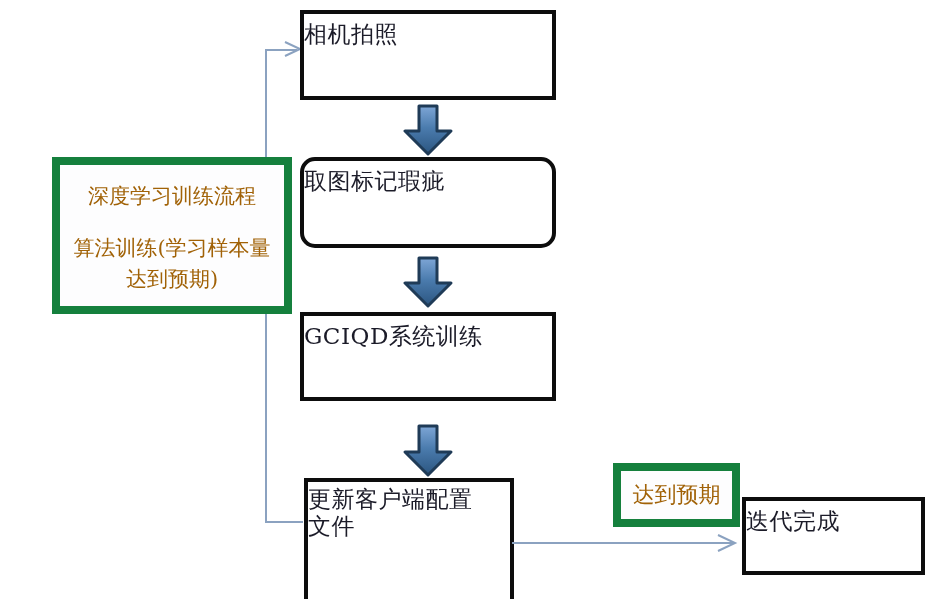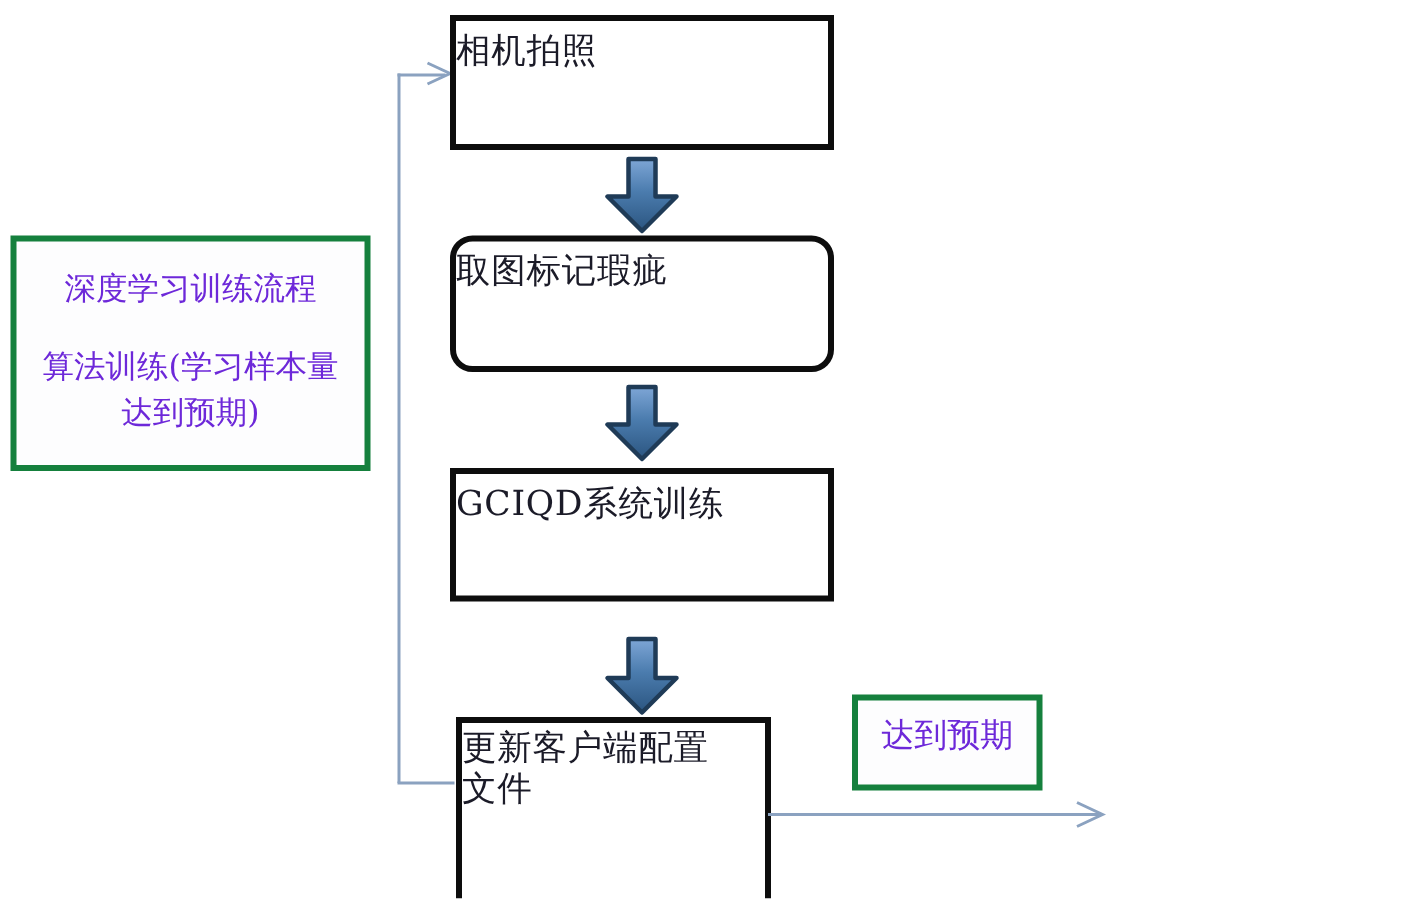--- a/index.html
+++ b/index.html
@@ -32,25 +32,26 @@
   .proc-box .label {
     display: block;
     width: 100%;
   }
 
   
   .thin-box {
     position: absolute;
     box-sizing: border-box;
     background: #fdfdfe;
-    border: 4px solid #15803d;
-    color: #6d28d9;
+    border: 8px solid #15803d;
+    color: #a16207;
     text-align: center;
     font-size: 22px;
     line-height: 1.5;
+    margin-left: 45px;
   }
   .note-box {
     padding-top: 16px;
     font-size: 21px;
     line-height: 1.45;
   }
   .note-box .line2 {
     display: block;
     margin-top: 22px;
   }
@@ -145,14 +146,17 @@
 
   <div class="thin-box cond-box" style="left:568px; top:463px; width:127px; height:64px;">
     <span class="label">达到预期</span>
   </div>
 
   <div class="conn conn-h" style="left:512px; top:542px; width:222px;"></div>
   <svg class="arrowhead" style="left:716px; top:532px;" width="26" height="22" viewBox="0 0 26 22">
     <path d="M2 3 L19 11 L2 19" fill="none" stroke="#8ba2c0" stroke-width="2"></path>
   </svg>
 
+  <div class="proc-box" style="left:742px; top:497px; width:183px; height:78px;">
+    <span class="label">迭代完成</span>
+  </div>
 
 </div>
 
 </body></html>

